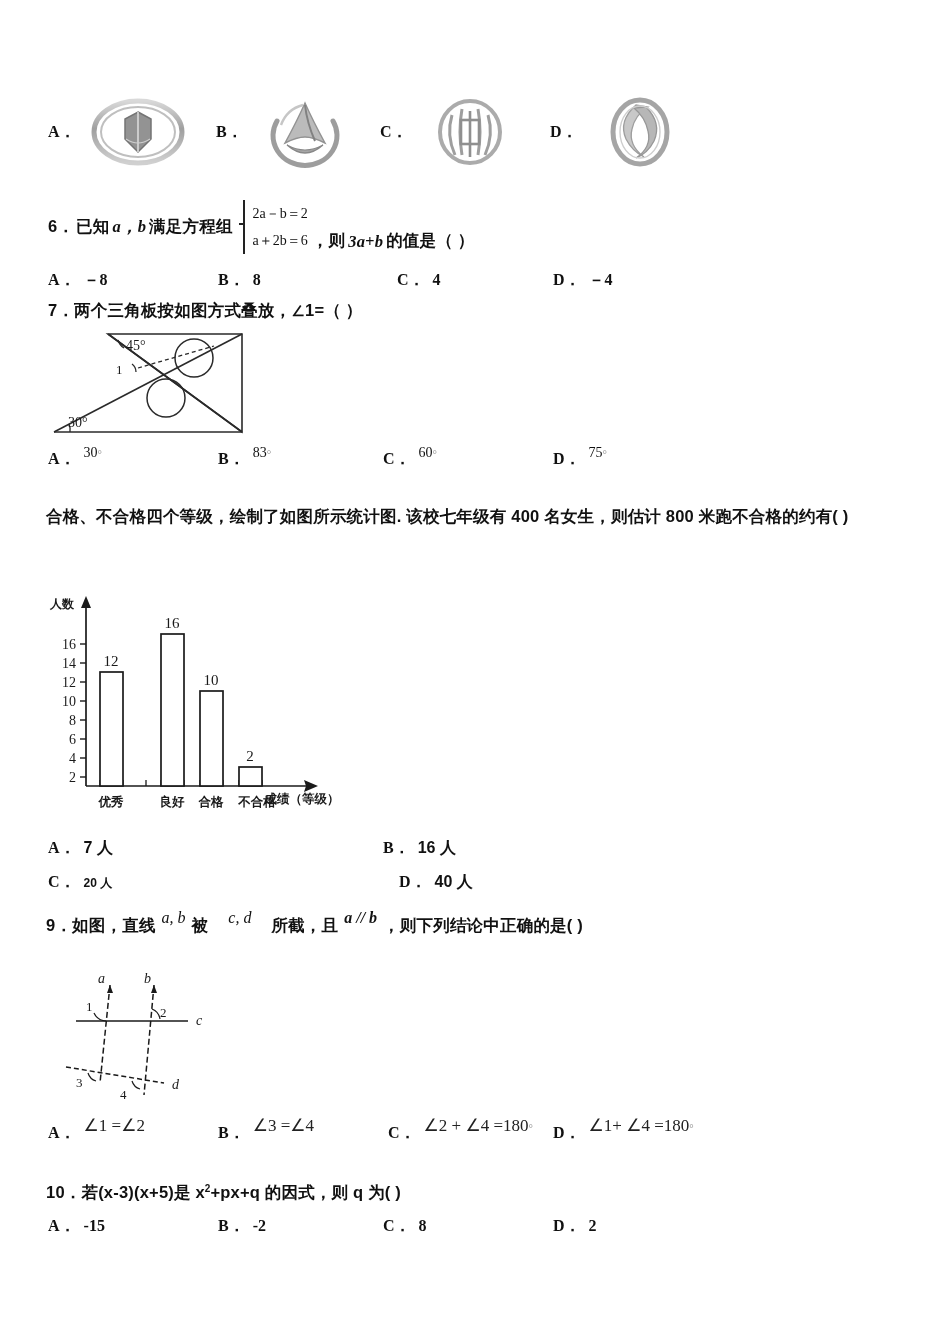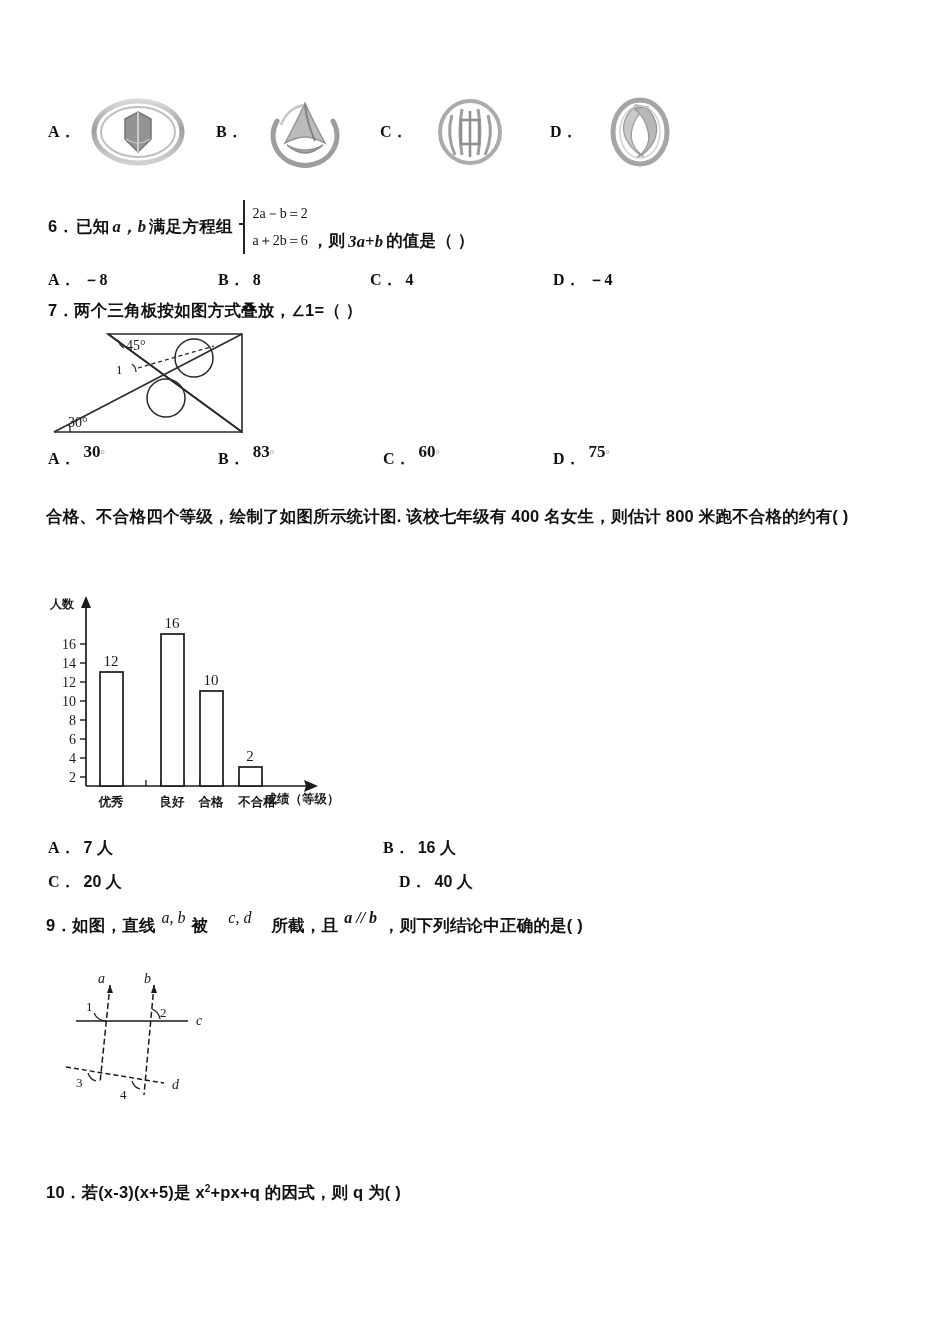--- a/index.html
+++ b/index.html
@@ -24,21 +24,21 @@
   .logo-item{position:absolute;top:0;display:flex;align-items:center;height:80px;}
   .logo-item .opt-label{margin-right:14px;}
   .logo-box{width:96px;height:74px;position:relative;}
   .logo-box svg{display:block;}
 
   
   .optrow{position:absolute;left:48px;width:880px;height:26px;}
   .optcell{position:absolute;top:0;white-space:nowrap;font-size:16px;}
   .optcell .opt-label{margin-right:8px;}
   .optval{font-family:"Liberation Serif", serif;font-weight:bold;font-size:16px;}
-  .optval-sm{font-family:"Liberation Serif", serif;font-weight:bold;font-size:17px;
+  .optval-sm{font-family:"Liberation Serif", serif;font-weight:normal;font-size:14px;
     position:relative;top:-7px;}
   .deg{font-size:11px;vertical-align:super;color:#888;}
   .mathopt{font-family:"Liberation Serif", serif;font-weight:normal;font-size:17px;
     position:relative;top:-7px;color:#222;}
 
   
   #q6{position:absolute;left:48px;top:200px;width:880px;}
   .q6line{display:flex;align-items:center;font-size:16.5px;}
   .brace{position:relative;width:14px;height:54px;margin:0 2px 0 4px;}
   .brace:before{
@@ -156,21 +156,21 @@
     </div>
   </div>
 
   <div class="optrow" style="top:270px;">
     <span class="optcell" style="left:0px;">
       <span class="opt-label">A．</span><span class="optval">－8</span>
     </span>
     <span class="optcell" style="left:170px;">
       <span class="opt-label">B．</span><span class="optval">8</span>
     </span>
-    <span class="optcell" style="left:322px;text-align:right;">
+    <span class="optcell" style="left:349px;text-align:right;">
       <span class="opt-label">C．</span><span class="optval">4</span>
     </span>
     <span class="optcell" style="left:505px;">
       <span class="opt-label">D．</span><span class="optval">－4</span>
     </span>
   </div>
 
   <div id="q7-text">
     <span class="cn qtext">7．</span><span class="cn qtext">两个三角板按如图方式叠放，∠1=（      ）</span>
   </div>
@@ -288,21 +288,21 @@
   <div class="optrow" style="top:838px;">
     <span class="optcell" style="left:0px;">
       <span class="opt-label">A．</span><span class="cn" style="font-size:16px;">7 人</span>
     </span>
     <span class="optcell" style="left:335px;">
       <span class="opt-label">B．</span><span class="cn" style="font-size:16px;">16 人</span>
     </span>
   </div>
   <div class="optrow" style="top:872px;">
     <span class="optcell" style="left:0px;">
-      <span class="opt-label">C．</span><span class="cn" style="font-size:16px;">20 人</span>
+      <span class="opt-label">C．</span><span class="cn" style="font-size:12px;">20 人</span>
     </span>
     <span class="optcell" style="left:335px;margin-left:16px;">
       <span class="opt-label">D．</span><span class="cn" style="font-size:16px;">40 人</span>
     </span>
   </div>
 
   <div id="q9-text">
     <span class="cn qtext">9．</span><span class="cn qtext">如图，直线</span><span class="sup-m" style="margin:0 6px;">a, b</span><span class="cn qtext">被</span><span class="sup-m" style="margin:0 20px;">c, d</span><span class="cn qtext">所截，且</span><span class="sup-m" style="margin:0 6px;font-weight:bold;">a // b</span><span class="cn qtext">，则下列结论中正确的是(  )</span>
   </div>
 
@@ -330,19 +330,47 @@
       <path d="M28 110 A12 12 0 0 0 36 118" fill="none" stroke="#1a1a1a" stroke-width="1.2"></path>
       <path d="M72 118 A12 12 0 0 0 80 126" fill="none" stroke="#1a1a1a" stroke-width="1.2"></path>
 
       <text x="26" y="48" font-family="Liberation Serif, serif" font-size="13" fill="#1a1a1a">1</text>
       <text x="100" y="54" font-family="Liberation Serif, serif" font-size="13" fill="#1a1a1a">2</text>
       <text x="16" y="124" font-family="Liberation Serif, serif" font-size="13" fill="#1a1a1a">3</text>
       <text x="60" y="136" font-family="Liberation Serif, serif" font-size="13" fill="#1a1a1a">4</text>
     </svg>
   </div>
 
+  <div class="optrow" style="top:1122px;">
+    <span class="optcell" style="left:0px;">
+      <span class="opt-label">A．</span><span class="mathopt">∠1 =∠2</span>
+    </span>
+    <span class="optcell" style="left:170px;">
+      <span class="opt-label">B．</span><span class="mathopt">∠3 =∠4</span>
+    </span>
+    <span class="optcell" style="left:340px;">
+      <span class="opt-label">C．</span><span class="mathopt">∠2 + ∠4 =180</span><span class="deg">°</span>
+    </span>
+    <span class="optcell" style="left:505px;">
+      <span class="opt-label">D．</span><span class="mathopt">∠1+ ∠4 =180</span><span class="deg">°</span>
+    </span>
+  </div>
 
   <div id="q10-text">
     <span class="cn qtext">10．</span><span class="cn qtext">若(x-3)(x+5)是 x</span><sup class="sm cn">2</sup><span class="cn qtext">+px+q 的因式，则 q 为(  )</span>
   </div>
 
+  <div class="optrow" style="top:1216px;">
+    <span class="optcell" style="left:0px;">
+      <span class="opt-label">A．</span><span class="optval">-15</span>
+    </span>
+    <span class="optcell" style="left:170px;">
+      <span class="opt-label">B．</span><span class="optval">-2</span>
+    </span>
+    <span class="optcell" style="left:335px;">
+      <span class="opt-label">C．</span><span class="optval">8</span>
+    </span>
+    <span class="optcell" style="left:505px;">
+      <span class="opt-label">D．</span><span class="optval">2</span>
+    </span>
+  </div>
 
 </div>
 
 </body></html>

